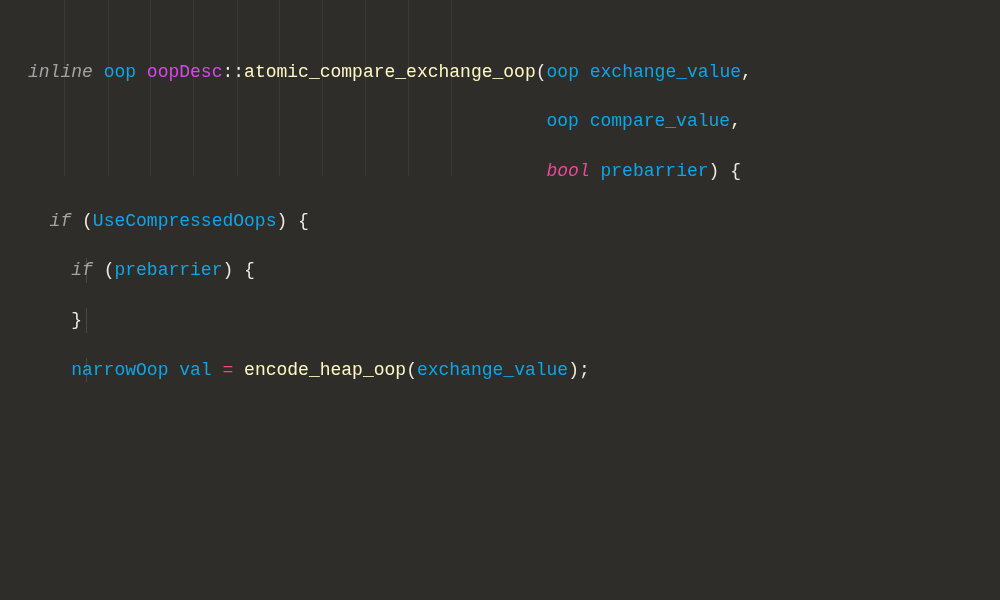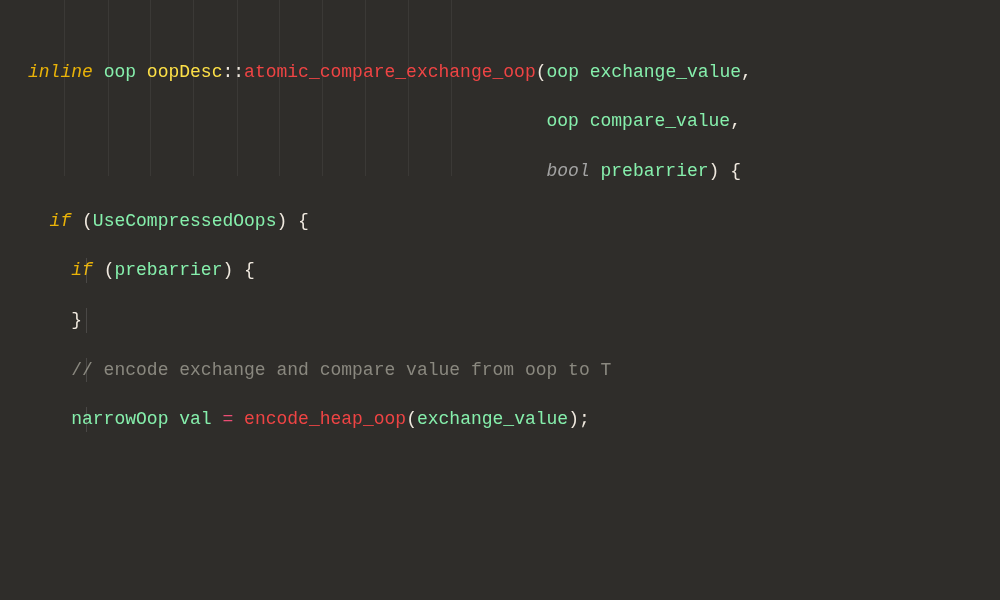--- a/index.html
+++ b/index.html
@@ -28,25 +28,25 @@
     height: 176px;
     pointer-events: none;
   }
   .guide {
     position: absolute;
     top: 0;
     bottom: 0;
     width: 1px;
     background: rgba(255,255,255,0.06);
   }
-  .kw      { color: #eab308; font-style: italic; margin-top: 48px; }   
-  .type    { color: #a3a3a3; font-style: italic; }   
-  .fn      { color: #ef4444; }                        
-  .cls     { color: #fde047; }                        
-  .ident   { color: #86efac; }                        
+  .kw      { color: #a3a3a3; font-style: italic; margin-top: 48px; }   
+  .type    { color: #ec4899; font-style: italic; }   
+  .fn      { color: #fef9c3; }                        
+  .cls     { color: #d946ef; }                        
+  .ident   { color: #0ea5e9; }                        
   .op      { color: #ec4d74; }                        
   .punct   { color: #f0e9df; }
   .comment { color: #8a887f; font-style: normal; }
   .line    { display: block; position: relative; }
   .indent-bar::before {
     content: "";
     position: absolute;
     left: 58px;
     top: 0;
     bottom: 0;
@@ -69,21 +69,20 @@
   <div class="guide" style="left:365px"></div>
   <div class="guide" style="left:408px"></div>
   <div class="guide" style="left:451px"></div>
 </div>
 <span class="line"><span class="kw">inline</span> <span class="ident">oop</span> <span class="cls">oopDesc</span><span class="punct">::</span><span class="fn">atomic_compare_exchange_oop</span><span class="punct">(</span><span class="ident">oop</span> <span class="ident">exchange_value</span><span class="punct">,</span></span>
 <span class="line">                                                <span class="ident">oop</span> <span class="ident">compare_value</span><span class="punct">,</span></span>
 <span class="line">                                                <span class="type">bool</span> <span class="ident">prebarrier</span><span class="punct">)</span> <span class="punct">{</span></span>
 <span class="line">  <span class="kw">if</span> <span class="punct">(</span><span class="ident">UseCompressedOops</span><span class="punct">)</span> <span class="punct">{</span></span>
 <span class="line indent-bar">    <span class="kw">if</span> <span class="punct">(</span><span class="ident">prebarrier</span><span class="punct">)</span> <span class="punct">{</span></span>
 <span class="line indent-bar">    <span class="punct">}</span></span>
-<span class="line indent-bar">    <span class="comment">// encode exchange and compare value from oop to T</span></span>
 <span class="line indent-bar">    <span class="ident">narrowOop</span> <span class="ident">val</span> <span class="op">=</span> <span class="fn">encode_heap_oop</span><span class="punct">(</span><span class="ident">exchange_value</span><span class="punct">)</span><span class="punct">;</span></span>
 
 
 
 
 
 
 
 
 

